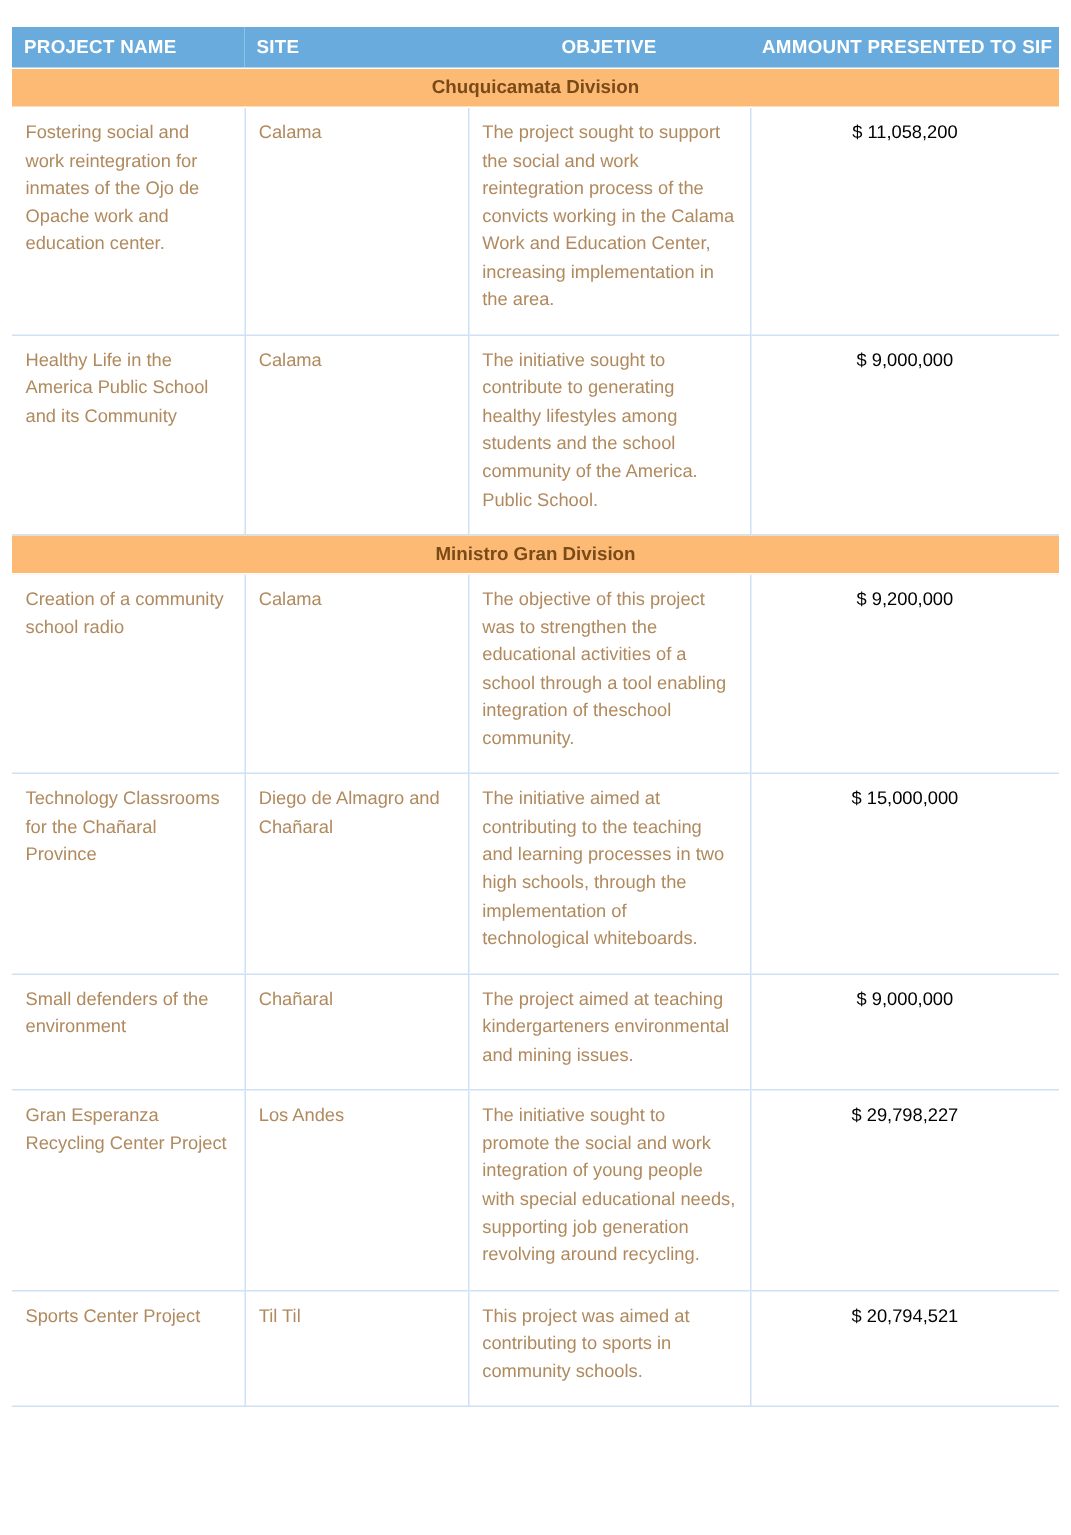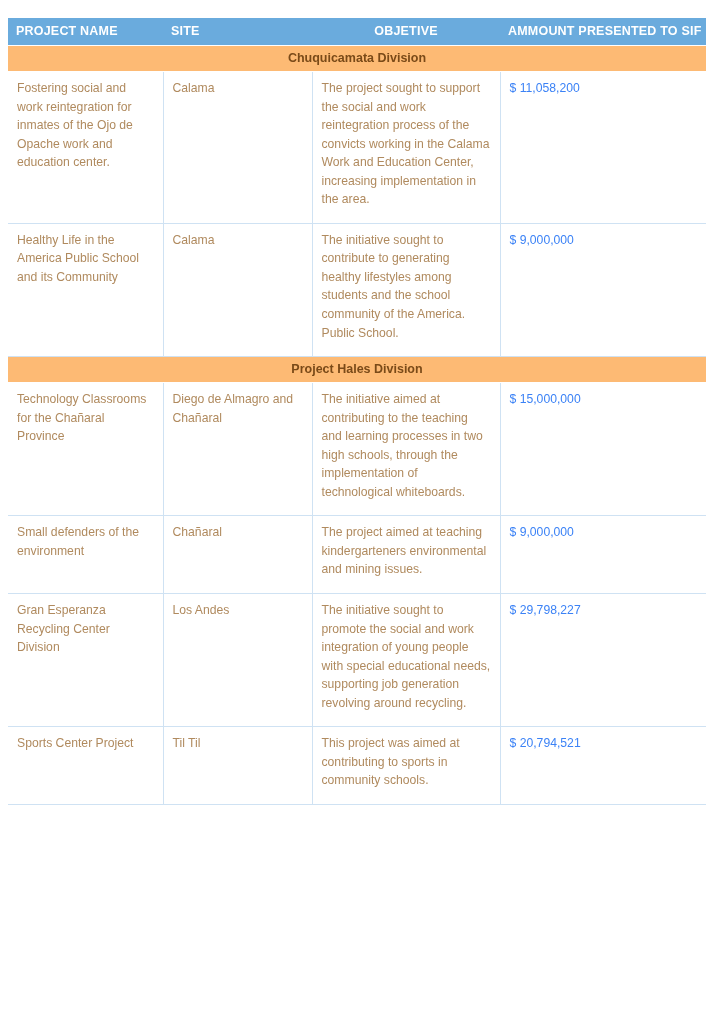--- a/index.html
+++ b/index.html
@@ -65,24 +65,24 @@
     color: #b08a5e;
     font-size: 12.2px;
     line-height: 1.52;
     vertical-align: top;
     padding: 7px 9px 14px 9px;
     border-bottom: 1px solid #cfe2f3;
     border-right: 1px solid #cfe2f3;
     background: #ffffff;
   }
   tr.data-row td.cell-amount {
-    text-align: left;
+    text-align: center;
     border-right: 0;
     white-space: nowrap;
-    color: #3b82f6;
+    color: #000000;
   }
   tr.data-row td.cell-objective {
     color: #b08a5e;
   }
   tr.data-row td.cell-name,
   tr.data-row td.cell-site {
     color: #b08a5e;
   }
   
   tr.data-row.last-in-group td {
@@ -118,36 +118,42 @@
           <td class="cell-objective">The project sought to support the social and work reintegration process of the convicts working in the Calama Work and Education Center, increasing implementation in the area.</td>
           <td class="cell-amount">$ 11,058,200</td>
         </tr>
         <tr class="data-row last-in-group">
           <td class="cell-name">Healthy Life in the America Public School and its Community</td>
           <td class="cell-site">Calama</td>
           <td class="cell-objective">The initiative sought to contribute to generating healthy lifestyles among students and the school community of the America. Public School.</td>
           <td class="cell-amount">$ 9,000,000</td>
         </tr>
         <tr class="division-row">
-          <td colspan="4">Project Hales Division</td>
+          <td colspan="4">Ministro Gran Division</td>
+        </tr>
+        <tr class="data-row last-in-group">
+          <td class="cell-name">Creation of a community school radio</td>
+          <td class="cell-site">Calama</td>
+          <td class="cell-objective">The objective of this project was to strengthen the educational activities of a school through a tool enabling integration of theschool community.</td>
+          <td class="cell-amount">$ 9,200,000</td>
         </tr>
         <tr class="data-row">
           <td class="cell-name">Technology Classrooms for the Chañaral Province</td>
           <td class="cell-site">Diego de Almagro and Chañaral</td>
           <td class="cell-objective">The initiative aimed at contributing to the teaching and learning processes in two high schools, through the implementation of technological whiteboards.</td>
           <td class="cell-amount">$ 15,000,000</td>
         </tr>
         <tr class="data-row">
           <td class="cell-name">Small defenders of the environment</td>
           <td class="cell-site">Chañaral</td>
           <td class="cell-objective">The project aimed at teaching kindergarteners environmental and mining issues.</td>
           <td class="cell-amount">$ 9,000,000</td>
         </tr>
         <tr class="data-row">
-          <td class="cell-name">Gran Esperanza Recycling Center Division</td>
+          <td class="cell-name">Gran Esperanza Recycling Center Project</td>
           <td class="cell-site">Los Andes</td>
           <td class="cell-objective">The initiative sought to promote the social and work integration of young people with special educational needs, supporting job generation revolving around recycling.</td>
           <td class="cell-amount">$ 29,798,227</td>
         </tr>
         <tr class="data-row">
           <td class="cell-name">Sports Center Project</td>
           <td class="cell-site">Til Til</td>
           <td class="cell-objective">This project was aimed at contributing to sports in community schools.</td>
           <td class="cell-amount">$ 20,794,521</td>
         </tr>

